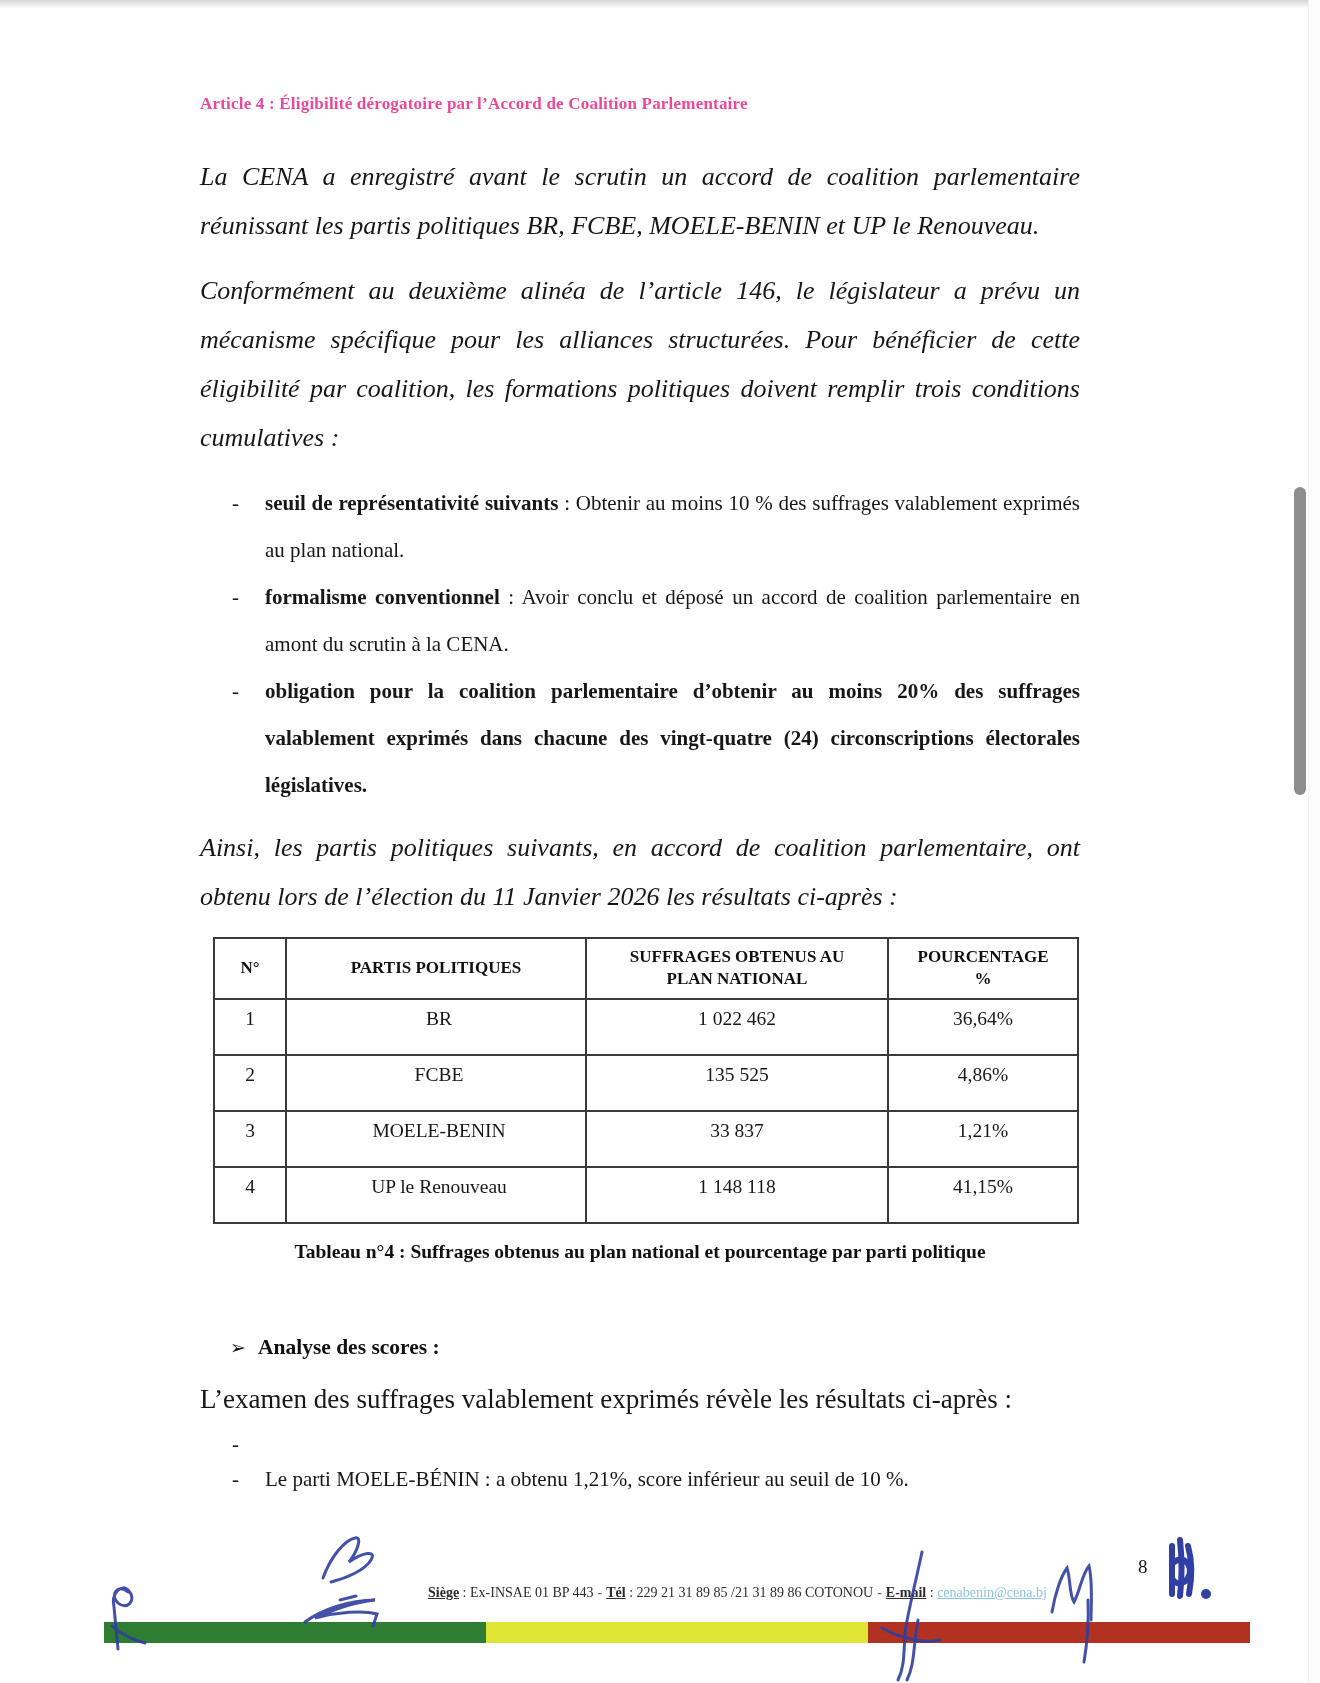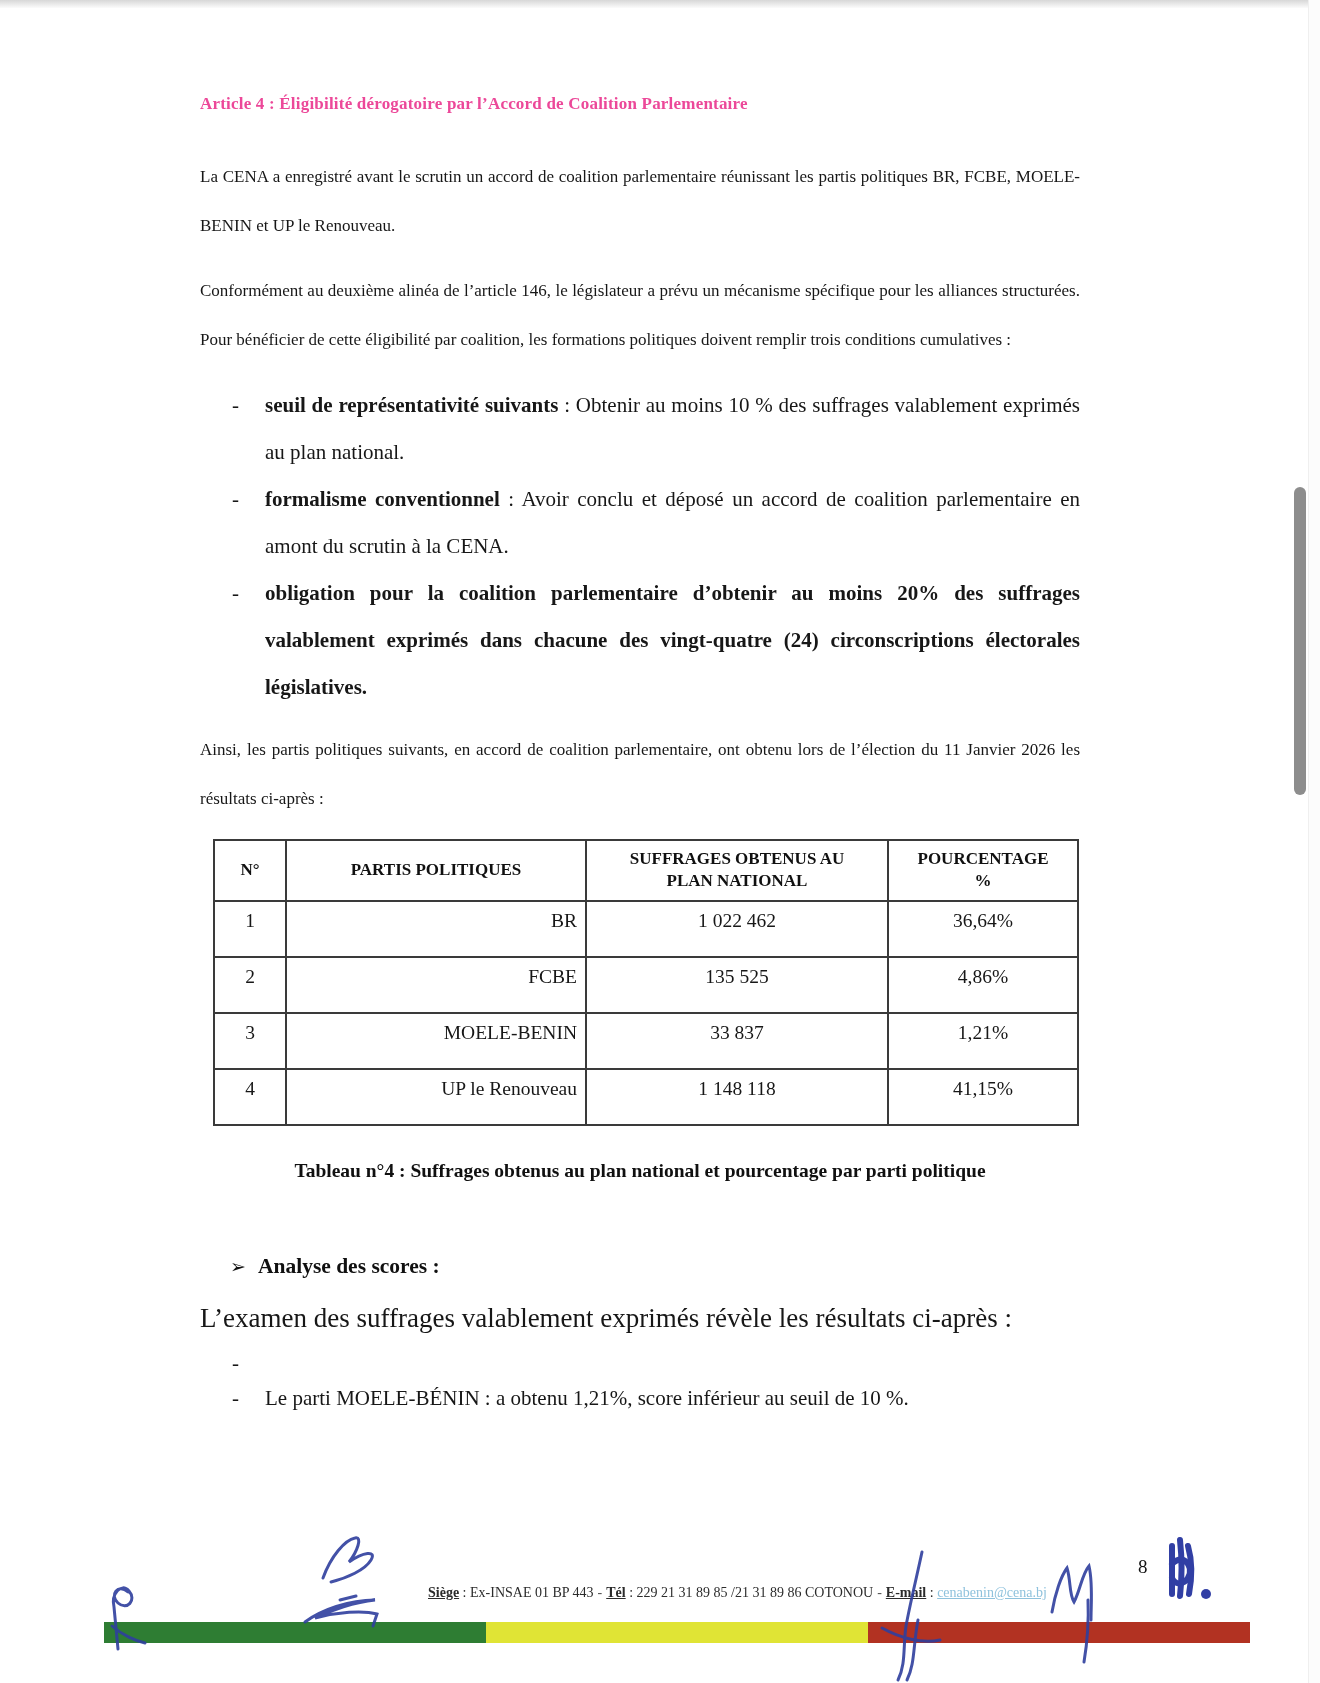--- a/index.html
+++ b/index.html
@@ -27,22 +27,23 @@
     background:#8d8d8d; border-radius:7px;
   }
   .content {
     position:absolute; top:94px; left:200px; width:880px;
   }
   .doc-title {
     font-size:17px; font-weight:bold; letter-spacing:0.2px;
     margin-bottom:38px; color:#ec4899;
   }
   .para {
-    font-size:17px; line-height:49px; text-align:justify;
+    font-size:26px; line-height:49px; text-align:justify;
     margin-bottom:16px;
+    font-style:italic;
   }
   .cond-list { margin:18px 0 14px 0; }
   .cond-item { display:flex; line-height:47px; font-size:21px; }
   .cond-marker { width:33px; padding-left:32px; flex:0 0 65px; }
   .cond-text { flex:1; text-align:justify; }
   .cond-text b { font-weight:bold; }
   .results-table {
     border-collapse:collapse; width:864px; margin:10px 0 0 13px;
     table-layout:fixed;
   }
@@ -54,24 +55,24 @@
     padding:7px 4px 8px; line-height:22px; vertical-align:middle; color:#101010;
   }
   .results-table td {
     font-size:19.5px; vertical-align:top; padding:8px 8px 24px;
   }
   .col-num   { width:72px; }
   .col-party { width:300px; }
   .col-votes { width:302px; }
   .col-pct   { width:190px; }
   td.c-num, td.c-votes, td.c-pct { text-align:center; }
-  td.c-party { text-align:right; padding-left:14px; }
+  td.c-party { text-align:center; padding-left:14px; }
   .table-caption {
     font-size:19.5px; font-weight:bold; text-align:center;
-    margin-top:34px; color:#101010;
+    margin-top:17px; color:#101010;
   }
   .analysis-heading {
     margin-top:72px; padding-left:30px;
     font-size:21.5px; font-weight:bold; color:#101010;
   }
   .analysis-heading .arrow { font-weight:normal; font-size:19px; margin-right:12px; }
   .analysis-intro { font-size:27px; margin-top:24px; }
   .analysis-list { margin-top:12px; }
   .analysis-item { display:flex; font-size:21px; line-height:35px; }
   .analysis-item .cond-marker { flex:0 0 65px; }

